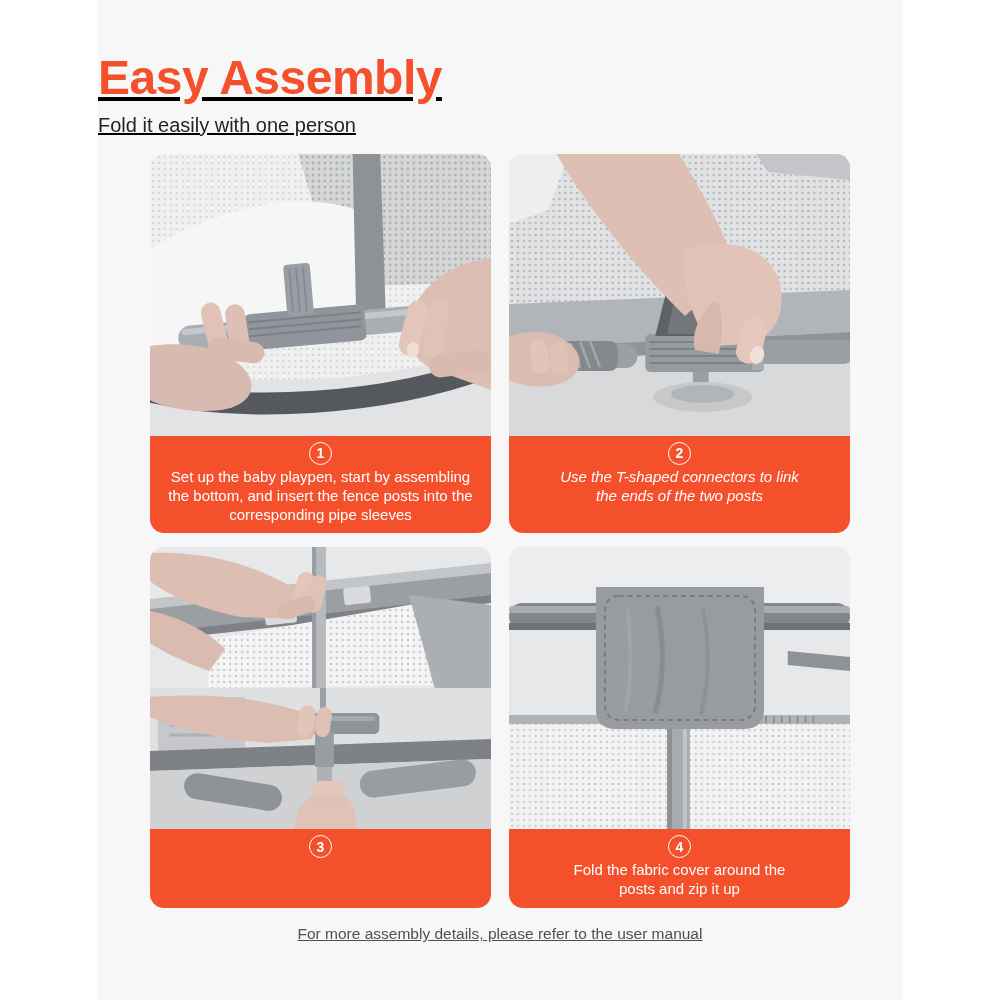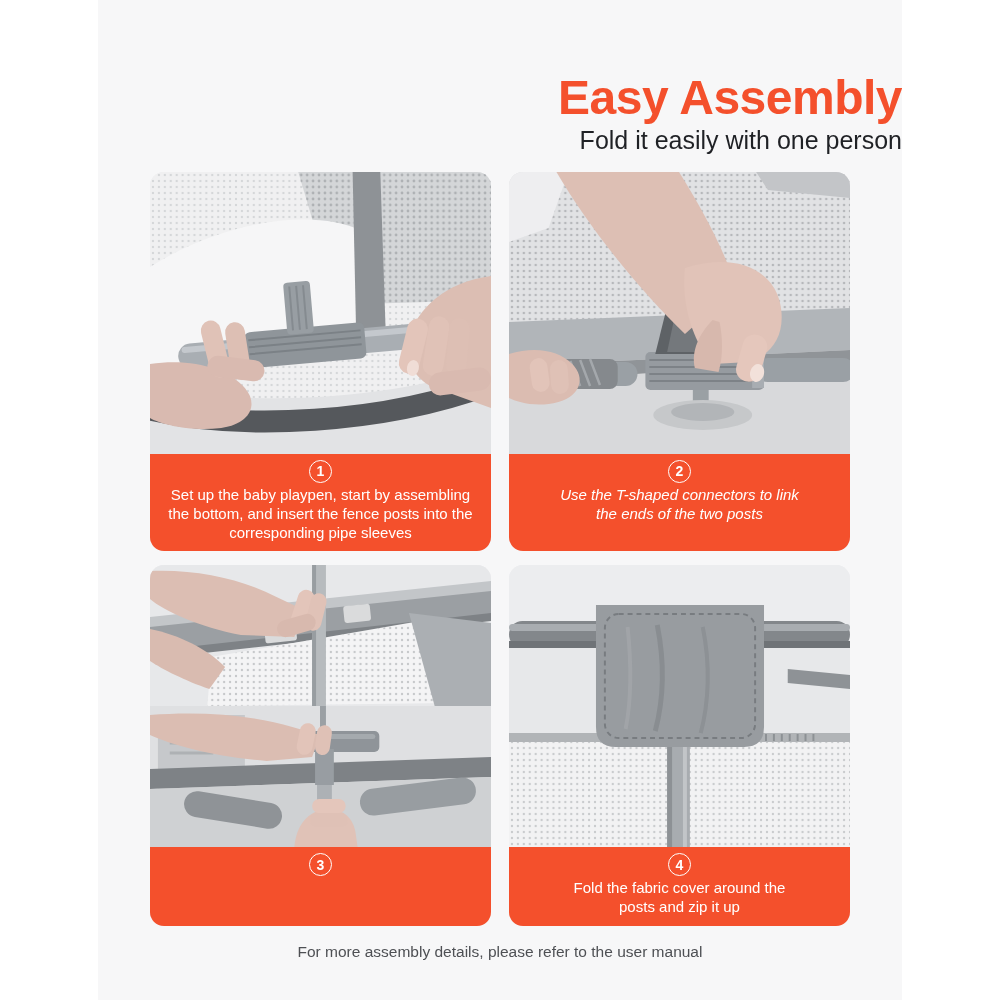--- a/index.html
+++ b/index.html
@@ -1,32 +1,32 @@
 <!DOCTYPE html>
 <html><head>
 <meta charset="utf-8">
 <style>
   * { margin: 0; padding: 0; box-sizing: border-box; }
   html, body { width: 1000px; height: 1000px; background: #ffffff; font-family: "Liberation Sans", sans-serif; }
   .canvas { width: 804px; height: 1000px; margin: 0 auto; background: #f7f7f8; overflow: hidden; }
 
-  .header { text-align: right; padding-top: 72px; }
+  .header { text-align: left; padding-top: 52px; text-decoration: underline; }
   .title { color: #f4502c; font-size: 48px; font-weight: 800; letter-spacing: -0.5px; line-height: 1.1; }
-  .subtitle { color: #1f2125; font-size: 25px; font-weight: 500; margin-top: 1px; }
+  .subtitle { color: #1f2125; font-size: 20px; font-weight: 500; margin-top: 9px; }
 
   .grid { width: 700px; margin: 17px auto 0; display: grid; grid-template-columns: 341px 341px; column-gap: 18px; row-gap: 14px; }
   .card { border-radius: 14px; overflow: hidden; display: flex; flex-direction: column; background: #ececee; }
   .photo { width: 341px; height: 282px; display: block; flex: none; }
   .caption { flex: 1; background: #f4502c; color: #ffffff; text-align: center; padding: 6px 10px 9px; }
   .badge { width: 23px; height: 23px; border: 1.5px solid #ffffff; border-radius: 50%; display: flex; align-items: center; justify-content: center; margin: 0 auto; font-size: 14px; font-weight: 600; }
   .cap-text { font-size: 15px; font-weight: 500; line-height: 1.26; margin: 3px auto 0; max-width: 320px; }
   .cap-narrow-2 .cap-text { max-width: 244px; font-style: italic; }
   .cap-narrow-4 .cap-text { max-width: 230px; }
 
-  .footer { text-align: center; color: #4e5054; font-size: 15.5px; margin-top: 17px; }
+  .footer { text-align: center; color: #4e5054; font-size: 15.5px; margin-top: 17px; text-decoration: underline; }
 </style>
 </head>
 <body>
 
 <div class="canvas">
 
   <div class="header">
     <div class="title">Easy Assembly</div>
     <div class="subtitle">Fold it easily with one person</div>
   </div>

